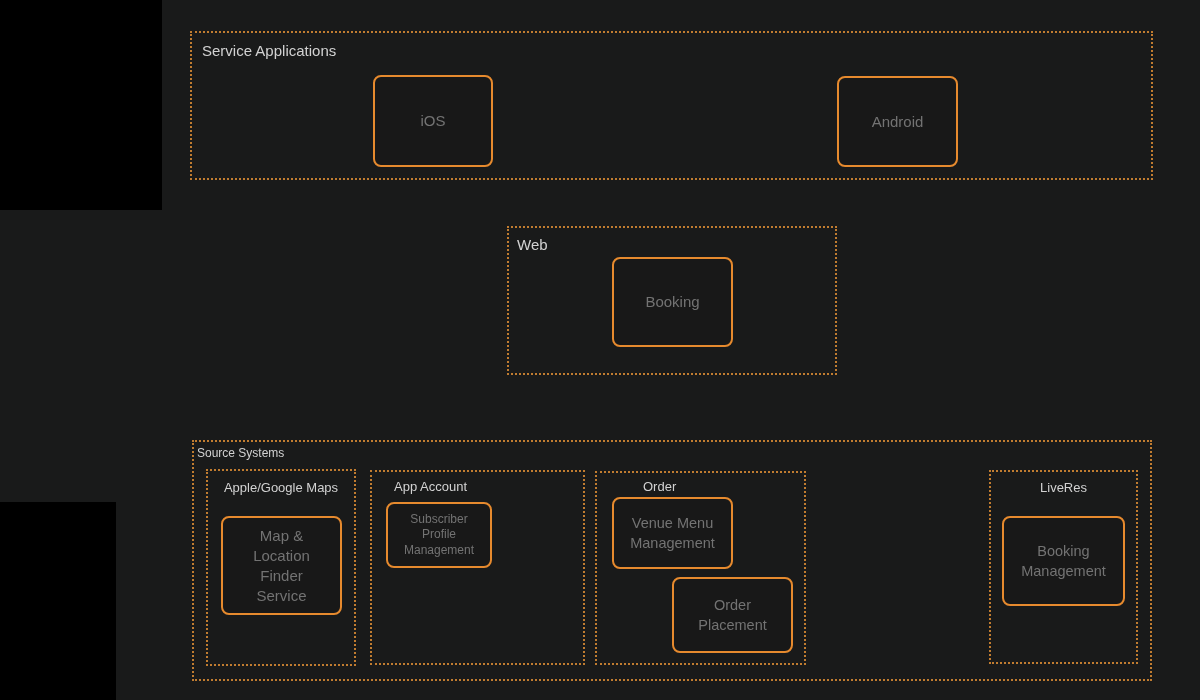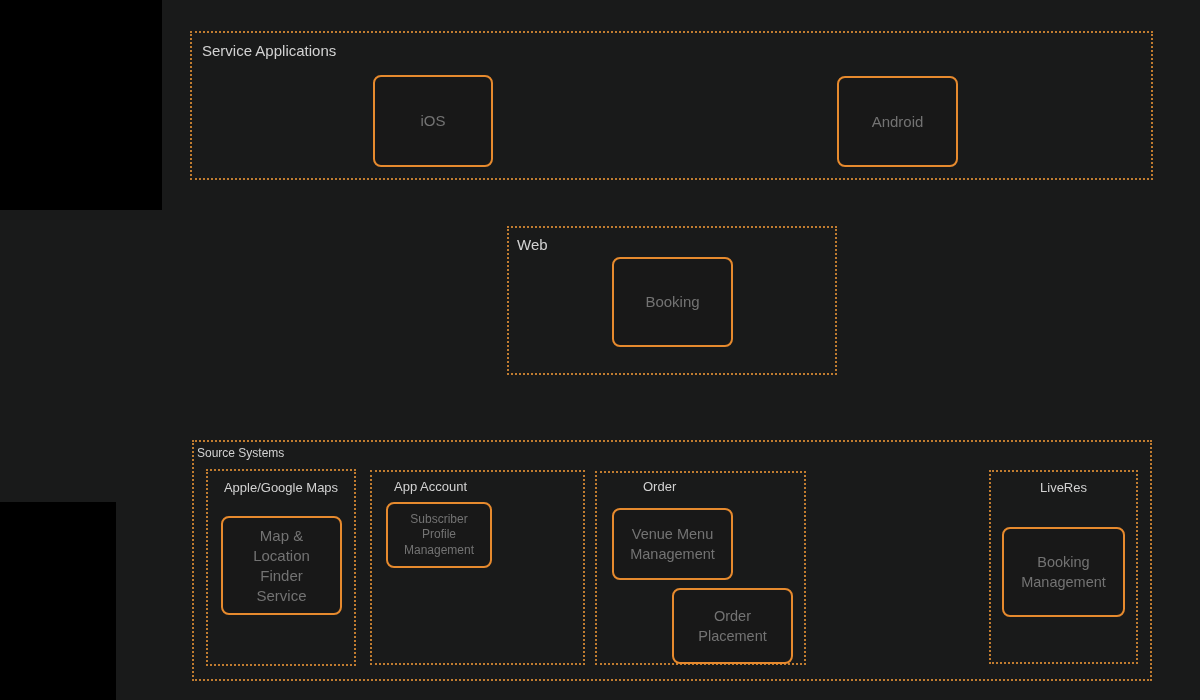--- a/index.html
+++ b/index.html
@@ -47,21 +47,21 @@
     align-items: center;
     justify-content: center;
     text-align: center;
     color: #737373;
     background: #181818;
   }
   .node span {
     white-space: pre-line;
   }
   .txt-lg { font-size: 15px; line-height: 20px; }
-  .txt-md { font-size: 14.5px; line-height: 20px; margin-top: 11px; }
+  .txt-md { font-size: 14.5px; line-height: 20px; }
   .txt-sm { font-size: 12px; line-height: 15.5px; }
 </style>
 </head>
 <body>
 
 <div class="canvas">
 
   <div class="black-block" style="left:0; top:0; width:162px; height:210px;"></div>
   <div class="black-block" style="left:0; top:502px; width:116px; height:198px;"></div>
 

